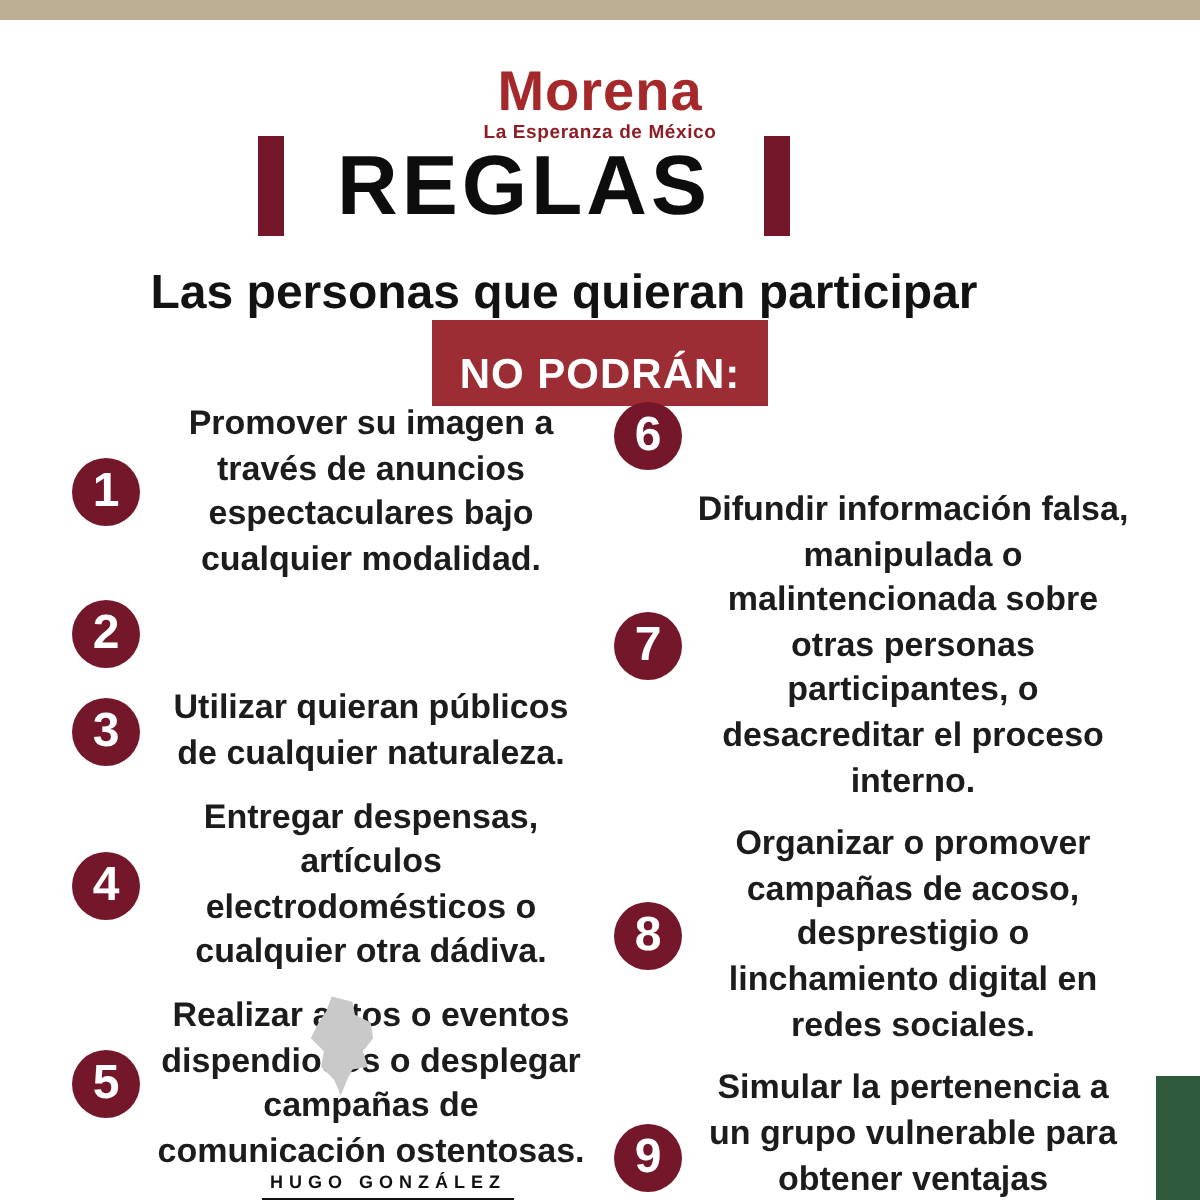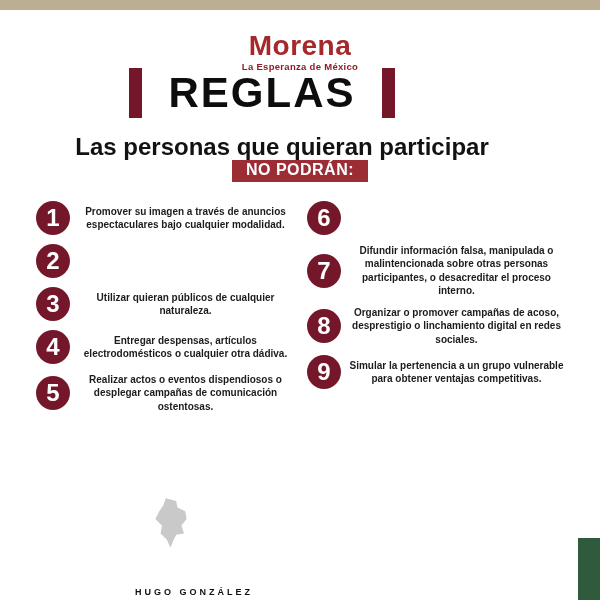--- a/index.html
+++ b/index.html
@@ -9,27 +9,27 @@
   }
   .top-bar{position:absolute;top:0;left:0;width:600px;height:10px;background:#bcae93;}
   .brand{position:absolute;top:32px;left:0;width:600px;text-align:center;line-height:1;}
   .brand-name{font-size:28px;font-weight:bold;color:#a5282b;letter-spacing:0.5px;display:block;}
   .brand-tagline{font-size:9.5px;font-weight:bold;color:#8e1d26;display:block;margin-top:2px;letter-spacing:0.3px;}
   .title-row{position:absolute;top:68px;left:0;width:524px;display:flex;justify-content:center;align-items:center;gap:26px;}
   .title-bar{width:13px;height:50px;background:#75172b;}
   .page-title{font-size:42px;font-weight:900;color:#0d0d0d;letter-spacing:2px;line-height:1;}
   .subtitle{position:absolute;top:133px;left:0;width:564px;text-align:center;font-size:24px;font-weight:bold;color:#121212;}
   .banner-wrap{position:absolute;top:160px;left:0;width:600px;text-align:center;}
-  .banner{display:inline-block;background:#9c2d34;color:#ffffff;font-size:16px;font-weight:bold;letter-spacing:0.5px;padding:1px 14px 3px 14px;}
+  .banner{display:inline-block;background:#9c2d34;color:#ffffff;font-size:21px;font-weight:bold;letter-spacing:0.5px;padding:16px 14px 3px 14px;}
   .columns{position:absolute;top:201px;left:36px;width:530px;display:flex;gap:12px;}
   .col{width:50%;}
   .rule{display:flex;align-items:center;gap:6px;margin-bottom:9px;}
   .num{flex:0 0 34px;width:34px;height:34px;border-radius:50%;background:#75172b;color:#ffffff;
        font-size:24px;font-weight:bold;display:flex;align-items:center;justify-content:center;line-height:1;}
-  .rule-text{margin:0;font-size:10px;font-weight:bold;color:#1c1c1c;line-height:1.33;text-align:center;}
+  .rule-text{margin:0;font-size:17px;font-weight:bold;color:#1c1c1c;line-height:1.33;text-align:center;}
   .map{position:absolute;left:150px;top:497px;width:42px;height:52px;}
   .signature{position:absolute;left:116px;top:581px;width:156px;text-align:center;}
   .sig-name{display:inline-block;font-size:9px;font-weight:bold;color:#111;letter-spacing:3px;padding:0 4px 3px 4px;border-bottom:1.5px solid #111;}
   .sig-role1{font-size:7.5px;font-weight:normal;color:#111;letter-spacing:2px;margin-top:4px;text-align:right;}
   .sig-role2{font-size:6.5px;font-weight:bold;color:#111;letter-spacing:0.4px;margin-top:1px;}
   .green-block{position:absolute;right:0;bottom:0;width:22px;height:62px;background:#2f5b3c;}
 </style>
 </head>
 <body>
 

